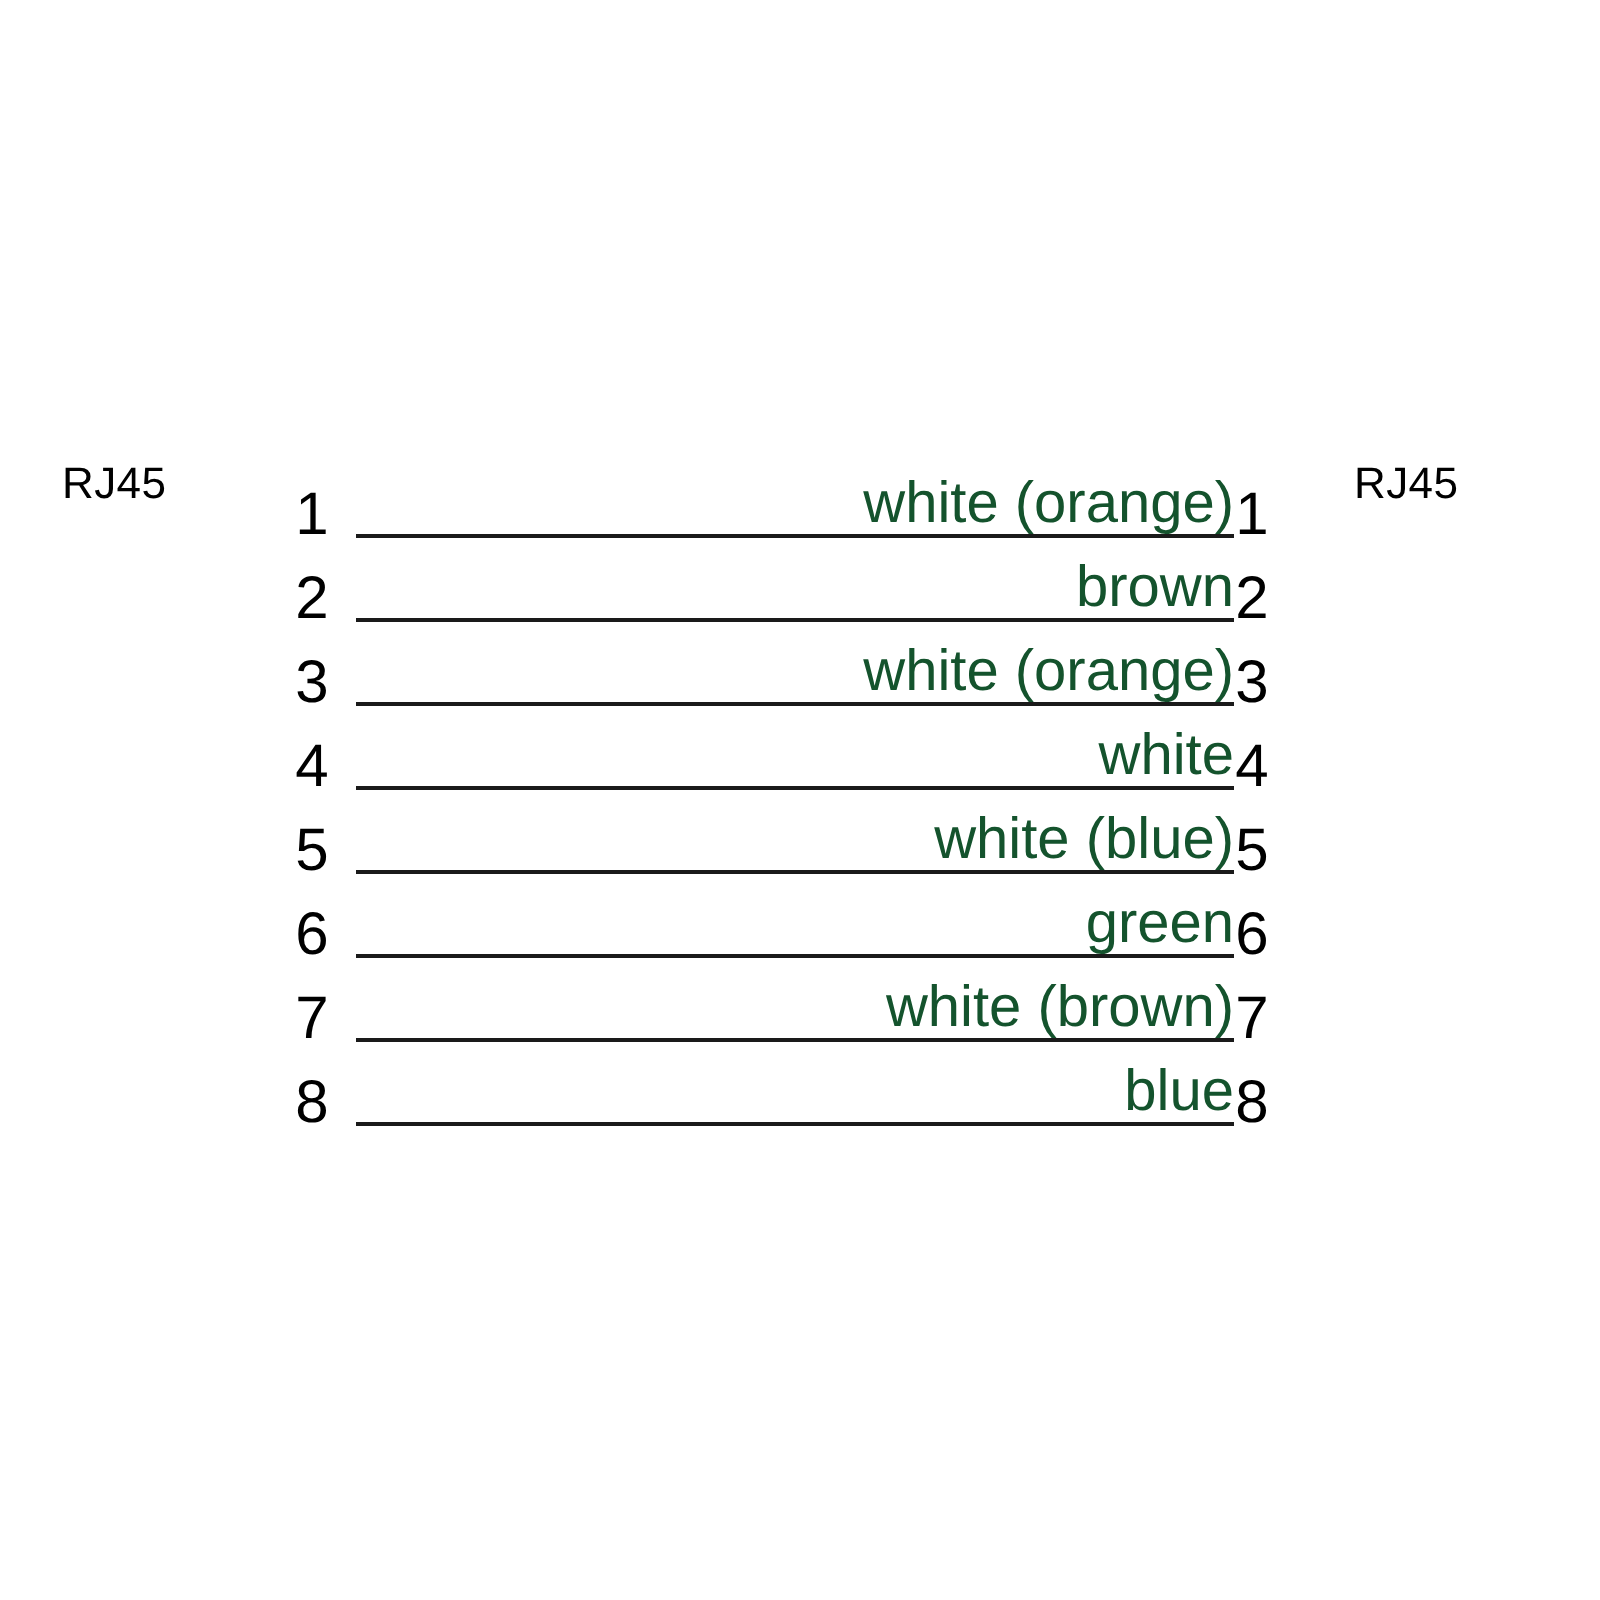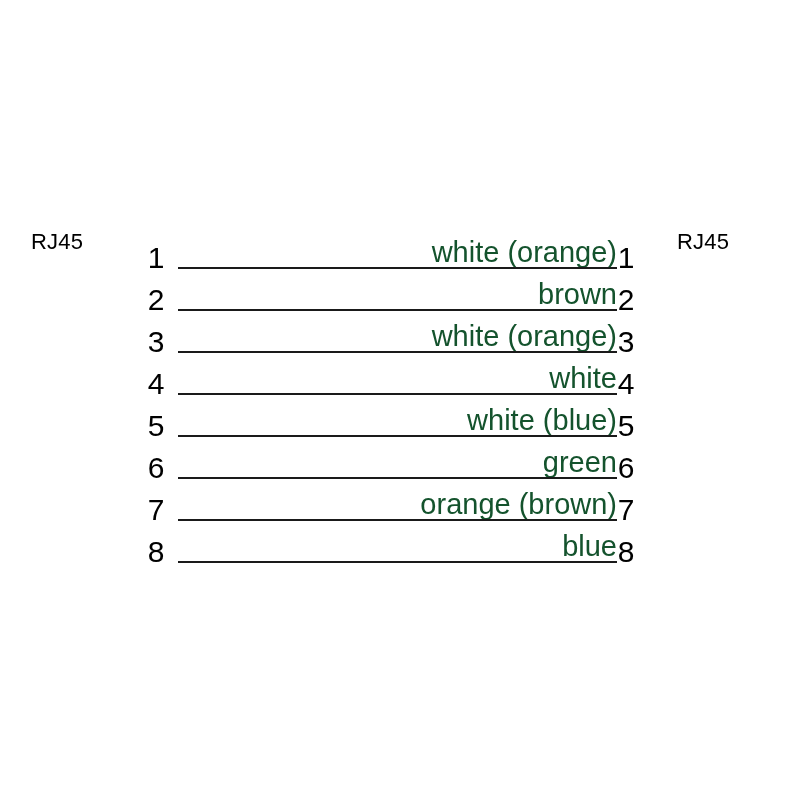--- a/index.html
+++ b/index.html
@@ -127,21 +127,21 @@
         <div class="pin-number pin-left">5</div>
         <div class="pin-number pin-right">5</div>
       </div>
       <div class="wire-row" style="top: 477px;">
         <div class="wire-label">green</div>
         <div class="wire-line" style="left: 178px; width: 439px; border-top-color: rgb(26, 26, 26);"></div>
         <div class="pin-number pin-left">6</div>
         <div class="pin-number pin-right">6</div>
       </div>
       <div class="wire-row" style="top: 519px;">
-        <div class="wire-label">orange (brown)</div>
+        <div class="wire-label">white (brown)</div>
         <div class="wire-line" style="left: 178px; width: 439px; border-top-color: rgb(26, 26, 26);"></div>
         <div class="pin-number pin-left">7</div>
         <div class="pin-number pin-right">7</div>
       </div>
       <div class="wire-row" style="top: 561px;">
         <div class="wire-label">blue</div>
         <div class="wire-line" style="left: 178px; width: 439px; border-top-color: rgb(26, 26, 26);"></div>
         <div class="pin-number pin-left">8</div>
         <div class="pin-number pin-right">8</div>
       </div>

